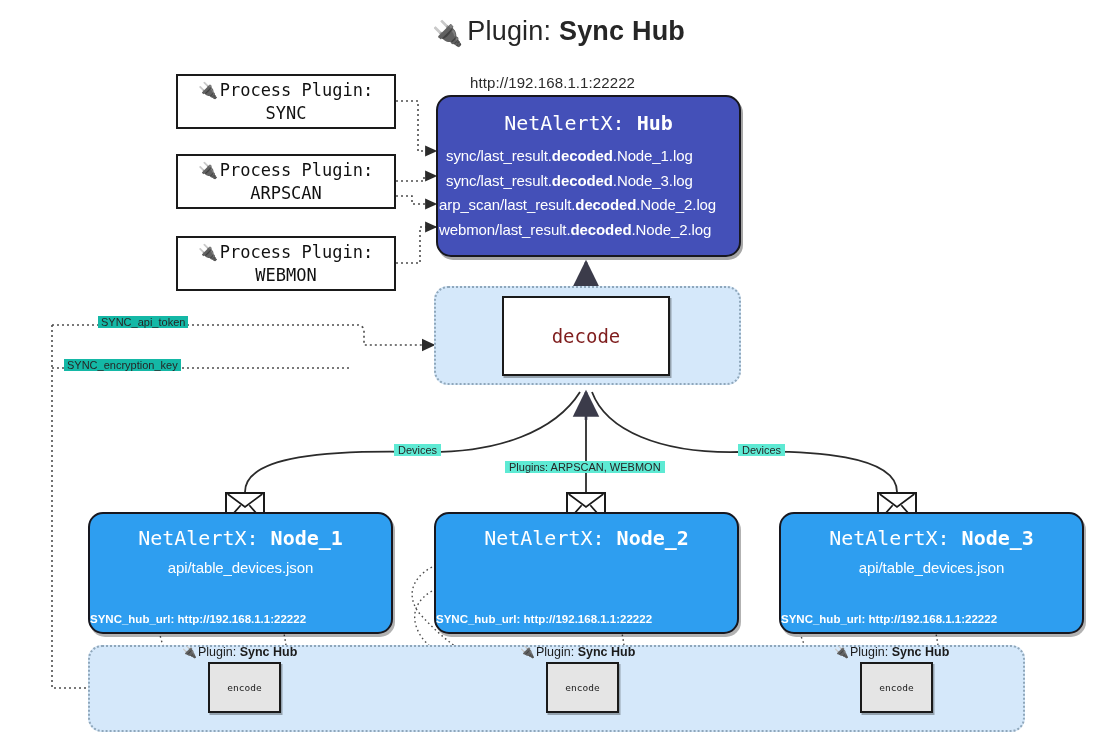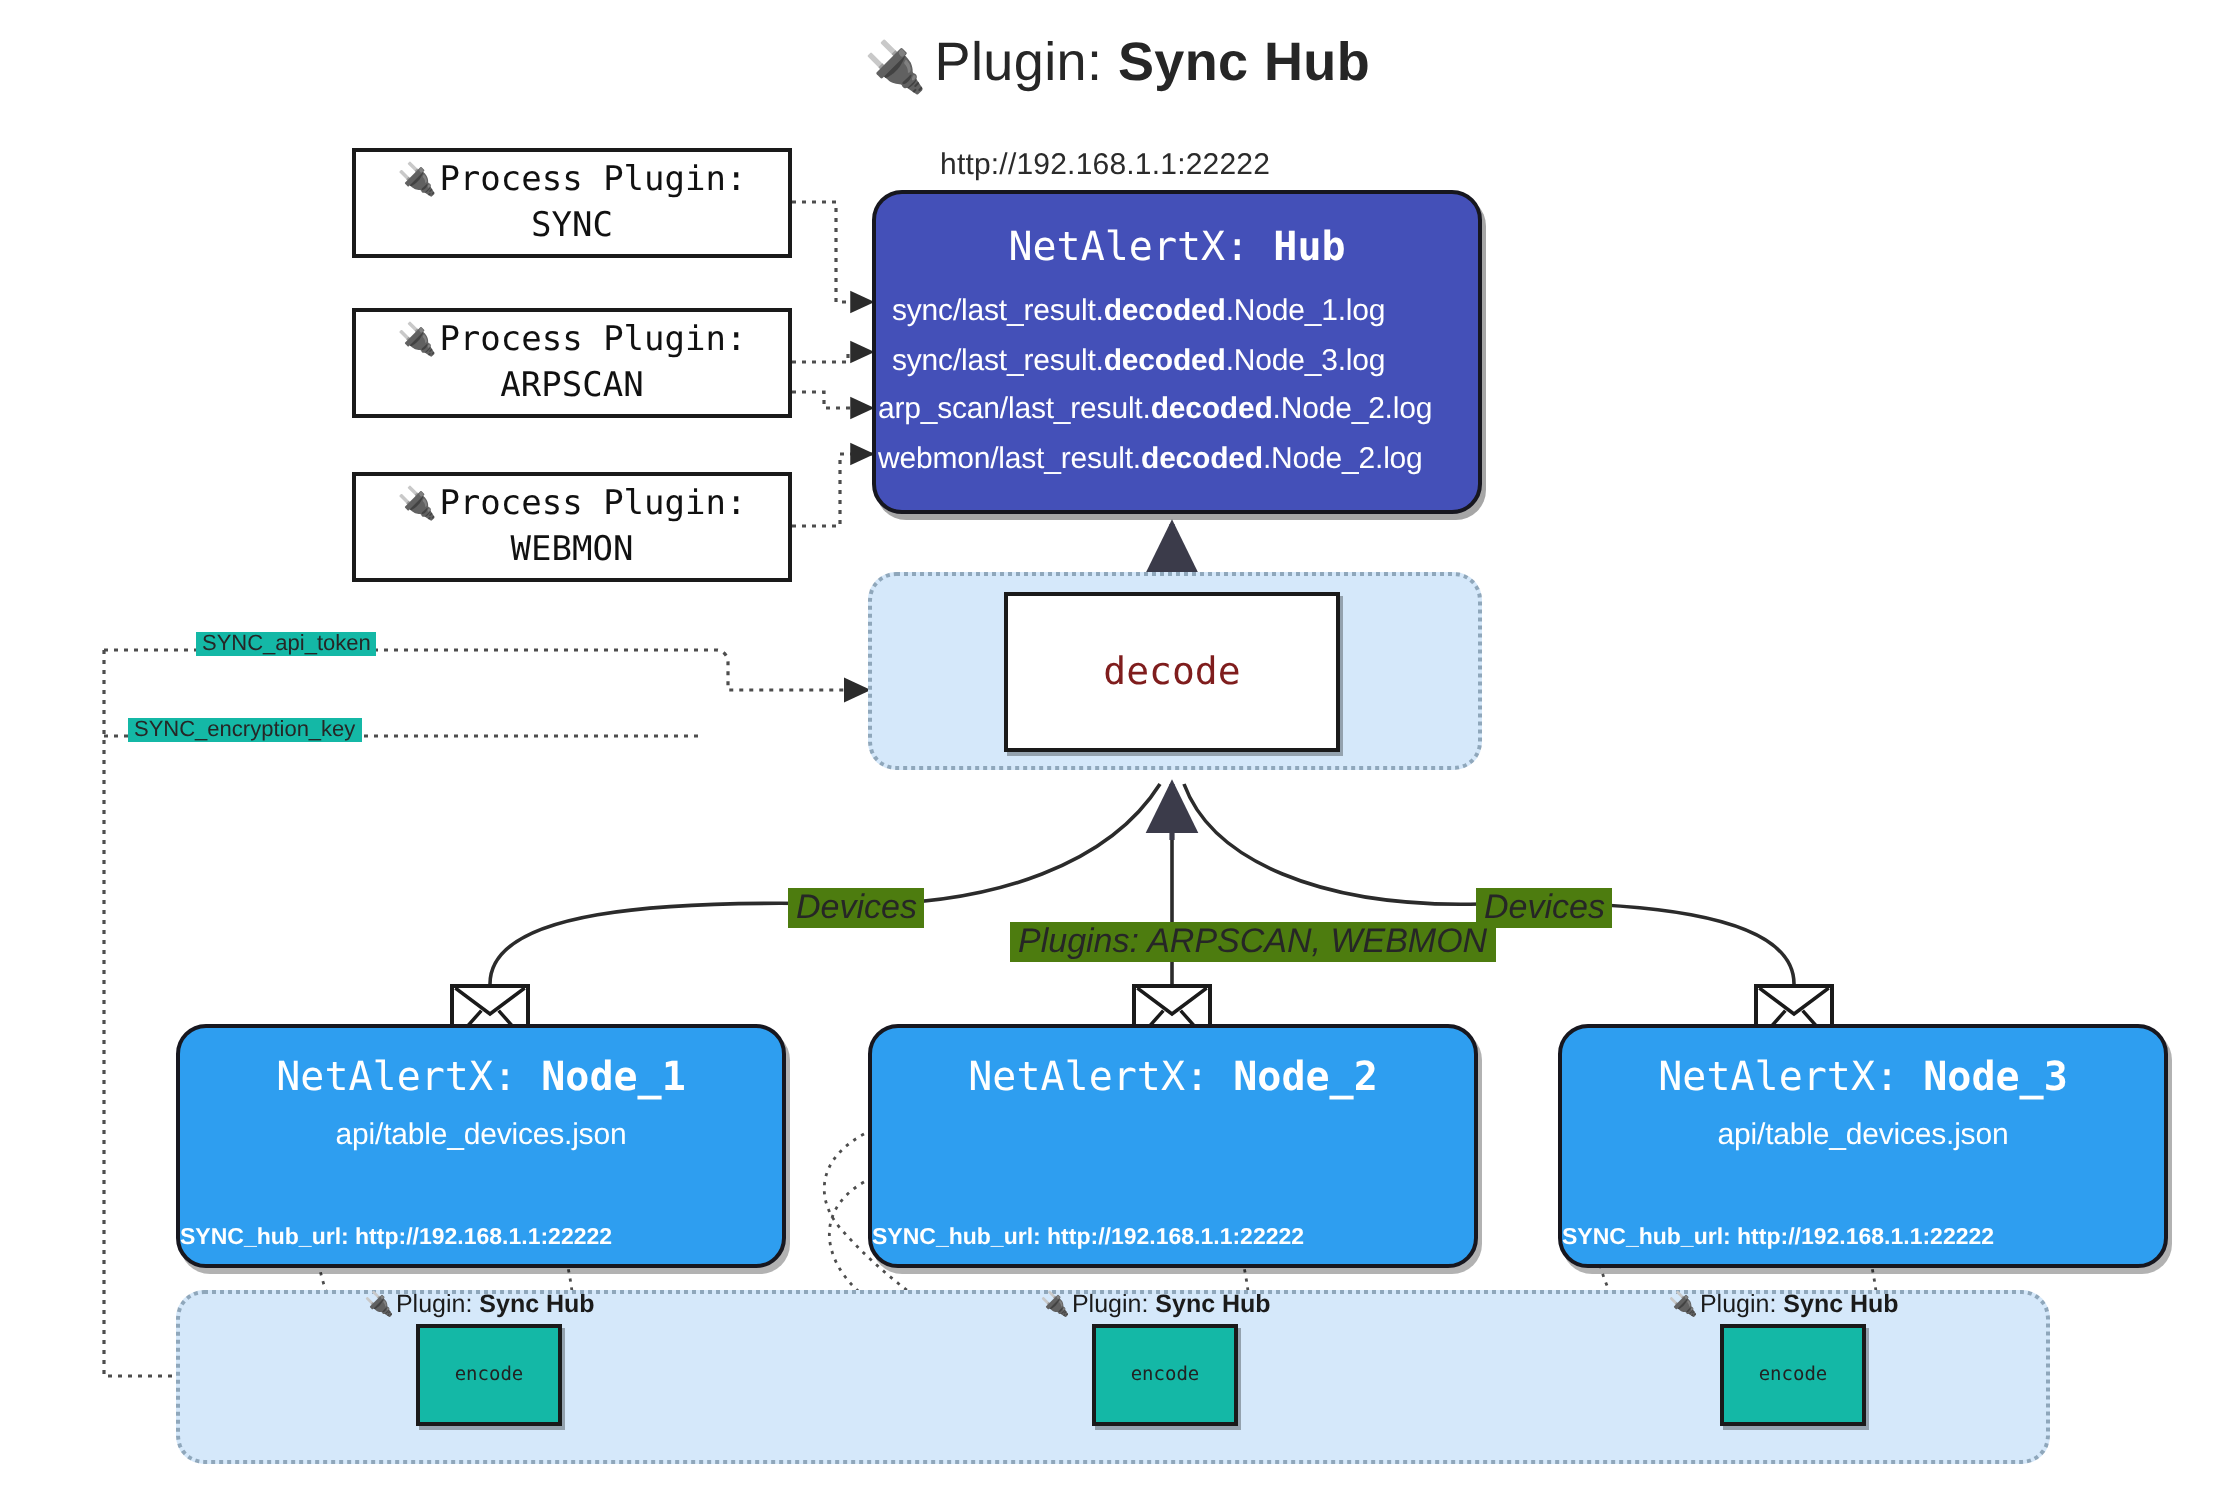--- a/index.html
+++ b/index.html
@@ -114,42 +114,42 @@
   #env1{left:225px;}
   #env2{left:566px;}
   #env3{left:877px;}
 
   
   #encodeband{
     left:88px;top:645px;width:937px;height:87px;
     background:#d5e8fa;border:2px dotted #8fa7bb;border-radius:14px;
   }
   .encodebox{
-    width:73px;height:51px;top:662px;background:#14b8a6;border:2px solid #1a1a1a;
+    width:73px;height:51px;top:662px;background:#e5e5e5;border:2px solid #1a1a1a;
     display:flex;align-items:center;justify-content:center;
     font-family:"DejaVu Sans Mono","Liberation Mono",monospace;
     font-size:9.5px;color:#222;
     box-shadow:1.5px 2px 0 rgba(0,0,0,.3);
   }
   #enc1{left:208px;}
   #enc2{left:546px;}
   #enc3{left:860px;}
   .enclabel{
     top:645px;font-size:12.5px;color:#1b1b1b;white-space:nowrap;
   }
   .enclabel b{font-weight:bold;}
   .enclabel .plug{font-size:12px;margin-right:1px;}
   #enclbl1{left:182px;}
   #enclbl2{left:520px;}
   #enclbl3{left:834px;}
 
   
   .edgelabel{
-    position:absolute;background:#4d7c0f;padding:0 4px;
-    font-size:17px;color:#262626;white-space:nowrap;font-style:italic;
+    position:absolute;background:#5eead4;padding:0 4px;
+    font-size:11px;color:#262626;white-space:nowrap;
   }
 </style>
 </head>
 <body>
 
 <div id="stage">
 
   <svg id="wires" viewBox="0 0 1117 754">
     <defs>
       <marker id="tri" markerWidth="9" markerHeight="9" refX="7.5" refY="4.5" orient="auto">

